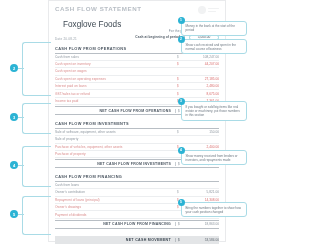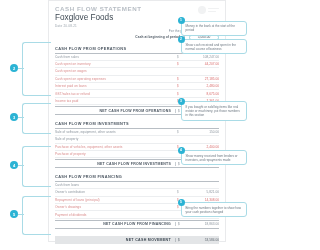--- a/index.html
+++ b/index.html
@@ -19,21 +19,21 @@
   .sheet-inner{padding:4px 6px 0 6px;}
 
   
   .doc-head{position:relative;height:22px;}
   .doc-title{
     font-size:6.2px;letter-spacing:.55px;color:#7c8794;
     font-weight:700;line-height:7px;margin:0 0 1px 0;
     opacity:.55;
   }
   .doc-company{
-    font-size:8.2px;color:#3d4852;font-weight:400;line-height:9px;margin:0;
+    font-size:8.2px;color:#3d4852;font-weight:400;line-height:9px;margin:8px;
   }
   .doc-date{font-size:3.1px;color:#9aa3ac;margin-top:2px;letter-spacing:.2px;}
 
   .logo{position:absolute;right:0;top:1px;display:flex;align-items:center;gap:2px;}
   .logo-mark{width:8px;height:8px;border-radius:50%;background:#f1f2f3;}
   .logo-lines{display:flex;flex-direction:column;gap:1.2px;}
   .logo-lines i{display:block;width:11px;height:1.4px;background:#f0f1f2;border-radius:1px;}
   .logo-lines i:nth-child(2){width:8px;}
 
   

